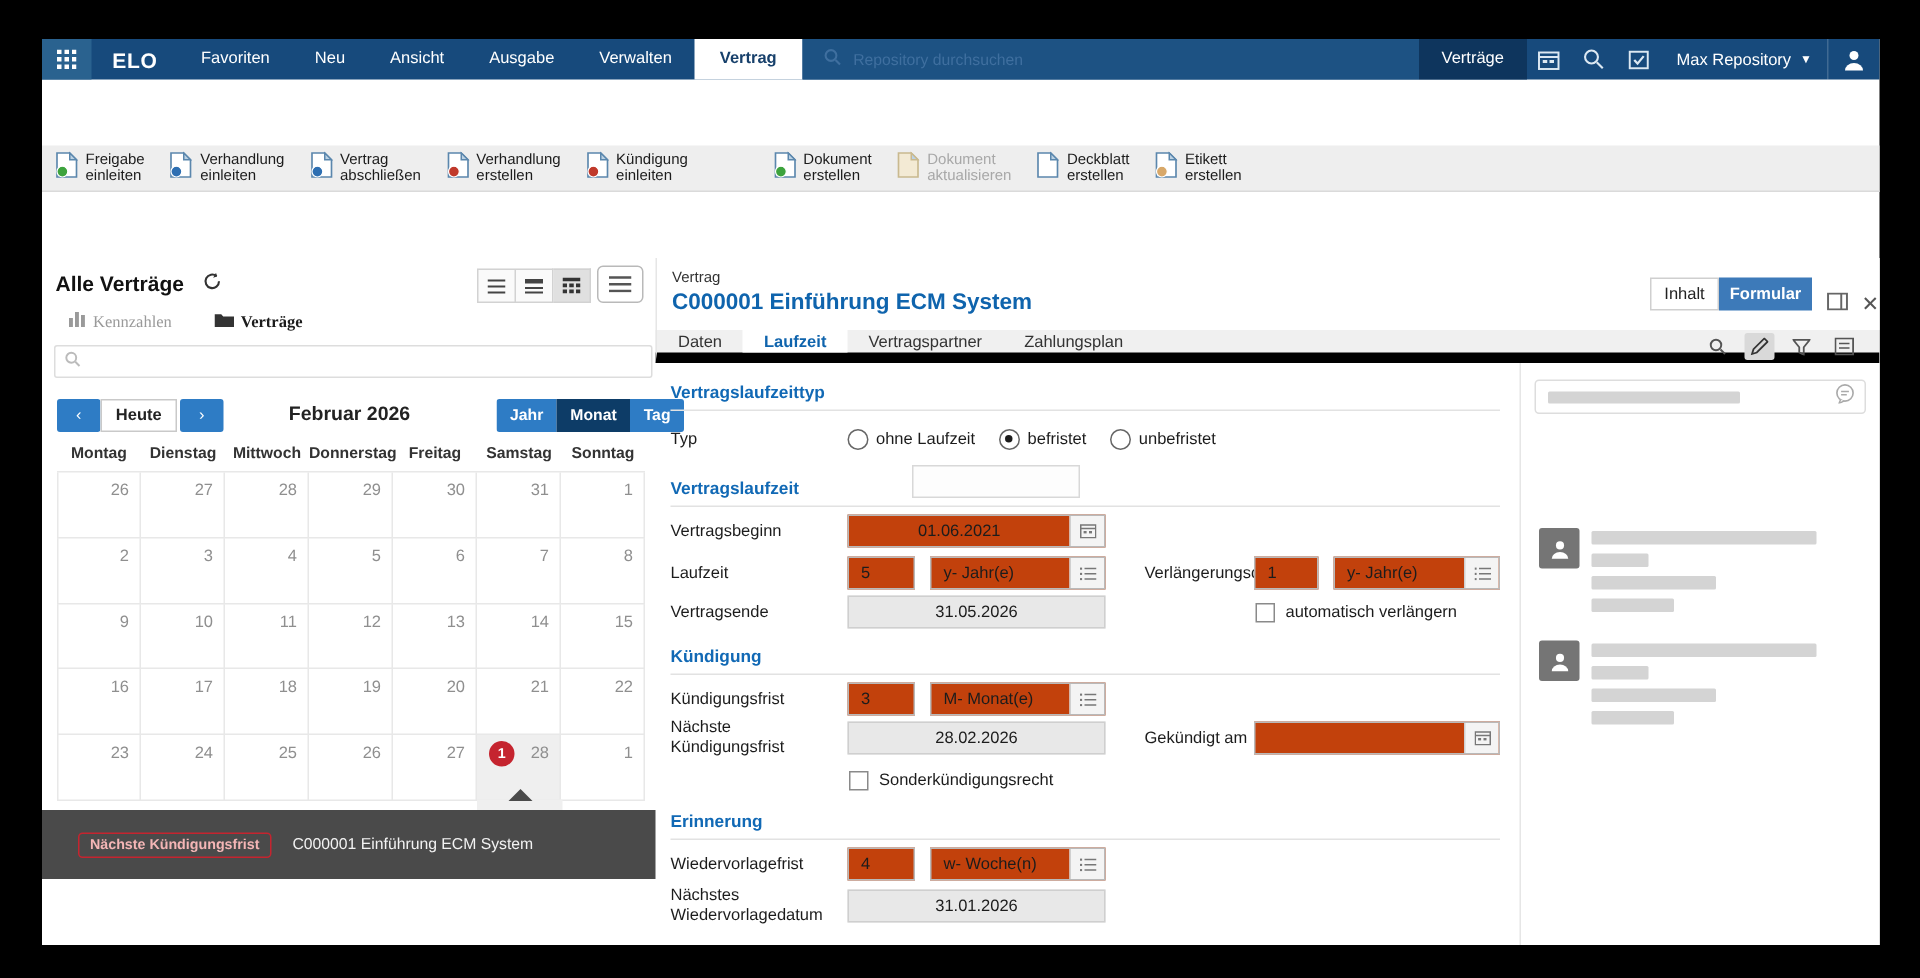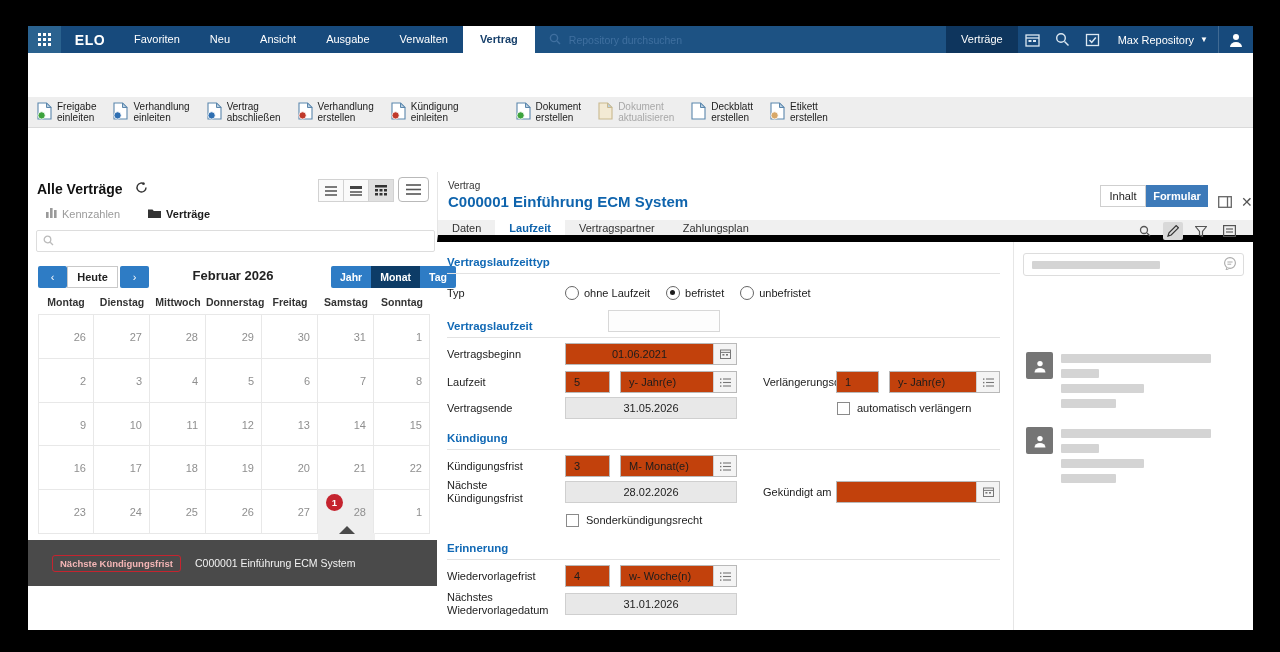--- a/index.html
+++ b/index.html
@@ -35,21 +35,21 @@
   .lp-title{position:absolute;left:9px;top:9px;display:flex;align-items:center;gap:12px;
             font-size:14px;font-weight:bold;color:#111;}
   .viewgroup{position:absolute;left:290px;top:7px;display:flex;}
   .viewbtn{width:24px;height:21px;border:1px solid #d2d2d2;border-left:none;background:#fafafa;
            display:flex;align-items:center;justify-content:center;cursor:pointer;}
   .viewbtn:first-child{border-left:1px solid #d2d2d2;}
   .viewbtn.active{background:#e0e0e0;}
   .burger{position:absolute;left:370px;top:5px;width:29px;height:23px;border:1px solid #b9b9b9;
           border-radius:4px;display:flex;align-items:center;justify-content:center;cursor:pointer;background:#fff;}
   .lp-tabs{position:absolute;left:18px;top:36px;display:flex;gap:28px;font-size:11px;}
-  .lp-tab{display:flex;align-items:center;gap:5px;cursor:pointer;}
+  .lp-tab{display:flex;align-items:center;gap:5px;cursor:pointer;font-family:Liberation Serif, serif;}
   .lp-tab.inactive{color:#9a9a9a;}
   .lp-tab.active{color:#1c1c1c;font-weight:bold;}
   .lp-search{position:absolute;left:8px;top:58px;width:391px;height:20px;border:1px solid #ddd;
              border-radius:2px;display:flex;align-items:center;padding-left:6px;background:#fff;}
   
   .calnav-btn{position:absolute;height:22px;background:#2e7cc5;color:#fff;border-radius:2px;
               display:flex;align-items:center;justify-content:center;font-size:11px;cursor:pointer;}
   .today-btn{position:absolute;left:39px;top:94px;width:51px;height:22px;background:#fff;
              border:1px solid #c9c9c9;display:flex;align-items:center;justify-content:center;
              font-size:11px;font-weight:bold;color:#222;cursor:pointer;box-sizing:border-box;}
@@ -61,21 +61,21 @@
   .vsw.active{background:#0d3c67;}
   .weekdays{position:absolute;left:10px;top:124px;width:392px;display:grid;
             grid-template-columns:repeat(7,56px);font-size:10.5px;font-weight:bold;color:#333;}
   .weekdays span{text-align:center;}
   .daygrid{position:absolute;left:10px;top:142px;width:392px;height:219px;display:grid;
            grid-template-columns:repeat(7,56px);grid-template-rows:repeat(5,43.8px);
            border-top:1px solid #e8e8e8;}
   .daycell{border-right:1px solid #e8e8e8;border-bottom:1px solid #e8e8e8;position:relative;
            font-size:11px;color:#8f8f8f;cursor:pointer;}
   .daycell:nth-child(7n+1){border-left:1px solid #e8e8e8;}
-  .daycell .num{position:absolute;right:7px;top:6px;margin-top:10px;}
+  .daycell .num{position:absolute;right:7px;top:6px;}
   .daycell.event{background:#efefef;}
   .evbadge{position:absolute;left:8px;top:4px;width:17px;height:17px;border-radius:50%;
            background:#c5242f;color:#fff;font-size:9.5px;font-weight:bold;display:flex;
            align-items:center;justify-content:center;}
   .ev-extend{position:absolute;left:290px;top:361px;width:57px;height:7px;background:#efefef;}
   .cal-popup{position:absolute;left:0;top:368px;width:409px;height:46px;background:#4a4a4a;
              display:flex;align-items:center;gap:14px;padding-left:24px;box-sizing:border-box;}
   .popup-arrow{position:absolute;left:311px;top:354px;width:0;height:0;border-left:8px solid transparent;
                border-right:8px solid transparent;border-bottom:8px solid #4a4a4a;}
   .popup-badge{border:1px solid #c5242f;border-radius:3px;color:#f4b6b6;font-size:9.5px;

